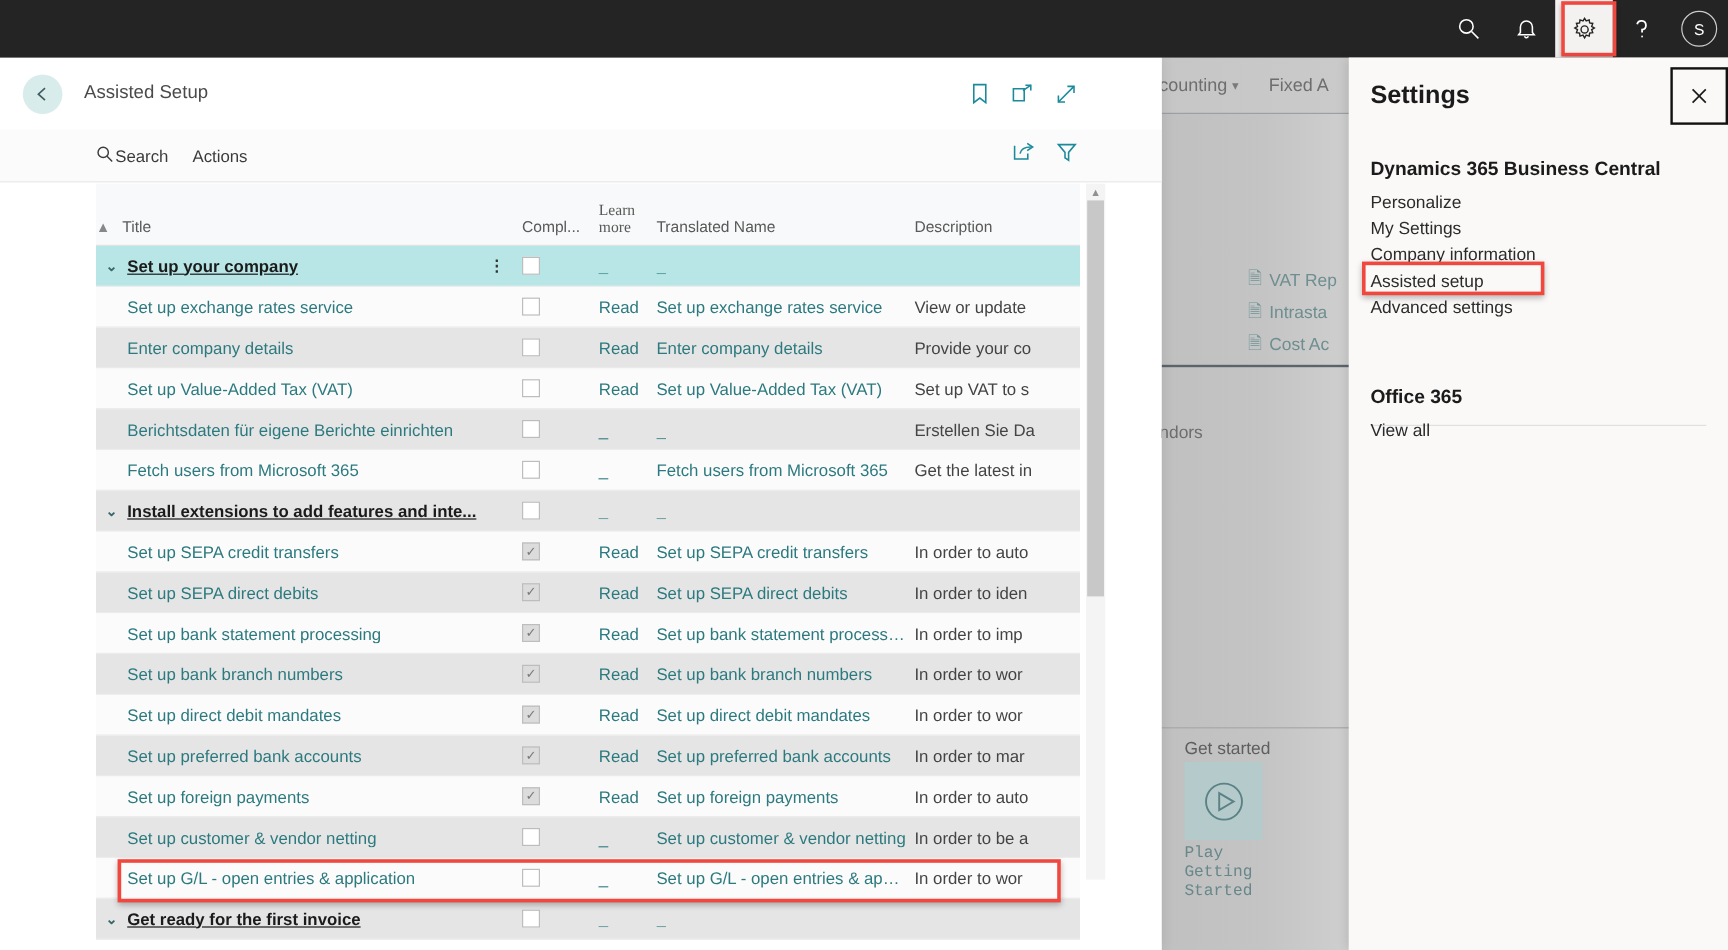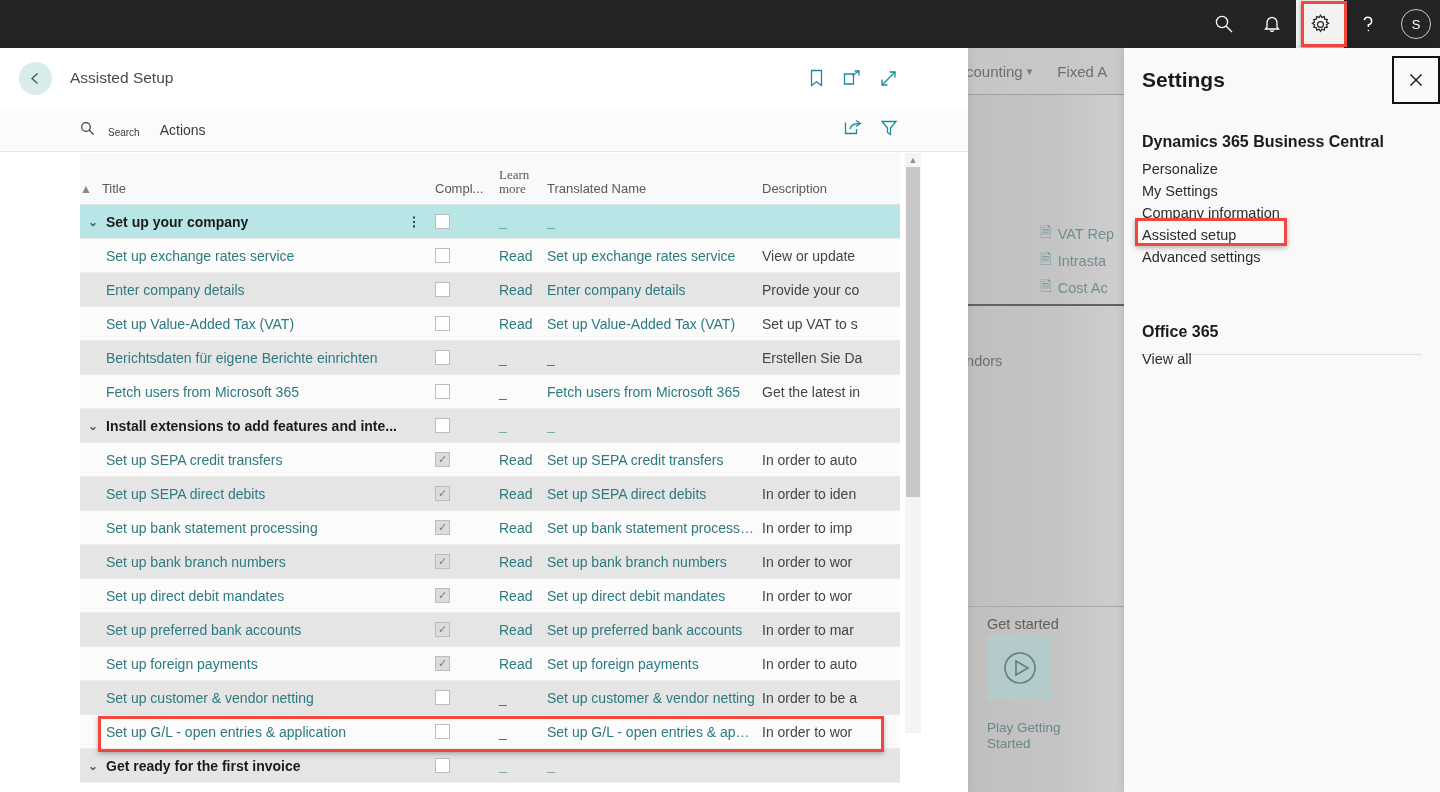--- a/index.html
+++ b/index.html
@@ -68,21 +68,21 @@
   .bg-div3 { position: absolute; left: 968px; top: 558px; width: 156px; height: 1px; background:#a8a8a8; }
   .bg-getstarted {
     position: absolute; left: 987px; top: 568px; width: 130px;
     color: #5e5e5e; font-size: 14.5px;
   }
   .gs-title { margin-bottom: 3px; }
   .gs-tile {
     width: 65px; height: 65px; background: #b4cacb;
     display: flex; align-items: center; justify-content: center;
   }
-  .gs-label { color: #67878a; font-size: 13.5px; line-height: 16px; margin-top: 20px; width: 80px;}
+  .gs-label { color: #67878a; font-size: 13.5px; line-height: 16px; margin-top: 4px; width: 80px; font-family: Liberation Mono, monospace;}
 
   
   .dialog {
     position: absolute; left: 0; top: 48px; width: 968px; height: 744px;
     background: #ffffff;
     box-shadow: 0 0 10px rgba(0,0,0,.10);
   }
   .dlg-header {
     position: absolute; left: 0; top: 0; width: 968px; height: 60px;
     background: #ffffff;
@@ -96,21 +96,21 @@
   .dlg-title { margin-left: 18px; font-size: 15.5px; color: #4a4a4a; }
   .hdr-icons { margin-left: auto; display: flex; align-items: center; gap: 14px; margin-right: 69px; color: #1b8a9b; }
   .hdr-icons > span { display: flex; align-items: center; justify-content: center; width: 22px; height: 22px;}
 
   .dlg-toolbar {
     position: absolute; left: 0; top: 60px; width: 968px; height: 44px;
     display: flex; align-items: center;
     border-bottom: 1px solid #e8e8e8;
     background: #fbfbfb;
   }
-  .tb-search { margin-left: 80px; display: flex; align-items: flex-end; gap: 13px; color: #3b3b3b; font-size: 10px; }
+  .tb-search { margin-left: 80px; display: flex; align-items: center; gap: 1px; color: #3b3b3b; font-size: 14px; }
   .tb-actions { margin-left: 20px; color: #3b3b3b; font-size: 14px; }
   .tb-right { margin-left: auto; display: flex; align-items: center; gap: 17px; margin-right: 70px; color: #1b8a9b; }
 
   
   .tablewrap { position: absolute; left: 80px; top: 105px; width: 820px; height: 640px; }
   .thead {
     display: flex; align-items: flex-end; height: 52px;
     border-bottom: 1px solid #e1e1e1; background: #f8f9fa;
     color: #595959; font-size: 13px;
   }
@@ -133,21 +133,21 @@
   .trow.selected { background: #b8e6e6; }
   .c-title { width: 355px; display: flex; align-items: center; overflow: hidden; white-space: nowrap;}
   .c-compl { width: 64px; display: flex; align-items: center; }
   .c-learn { width: 48px; color: #2c7a7f; }
   .c-trans { width: 215px; color: #2c7a7f; white-space: nowrap; overflow: hidden; text-overflow: ellipsis; padding-right: 6px;}
   .c-desc  { width: 138px; color: #444444; white-space: nowrap; overflow: hidden; }
 
   .expander { width: 26px; text-align: center; color: #3b6669; font-size: 12px; }
   .indent { width: 26px; }
   .link { color: #2c7a7f; }
-  .grouplink { color: #1b1b1b; font-weight: bold; }
+  .grouplink { color: #1b1b1b; text-decoration: underline; font-weight: bold; }
   .rowmenu { width: 18px; text-align:center; color:#333; font-size:13px; letter-spacing:0; line-height:6px;}
 
   .chk {
     width: 15px; height: 15px; border: 1px solid #bdbdbd; background: #ffffff;
     display: inline-flex; align-items: center; justify-content: center;
   }
   .chk.checked { background: #dcdcdc; border-color: #bdbdbd; color: #7a7a7a; font-size: 11px; }
 
   
   .vscroll {

